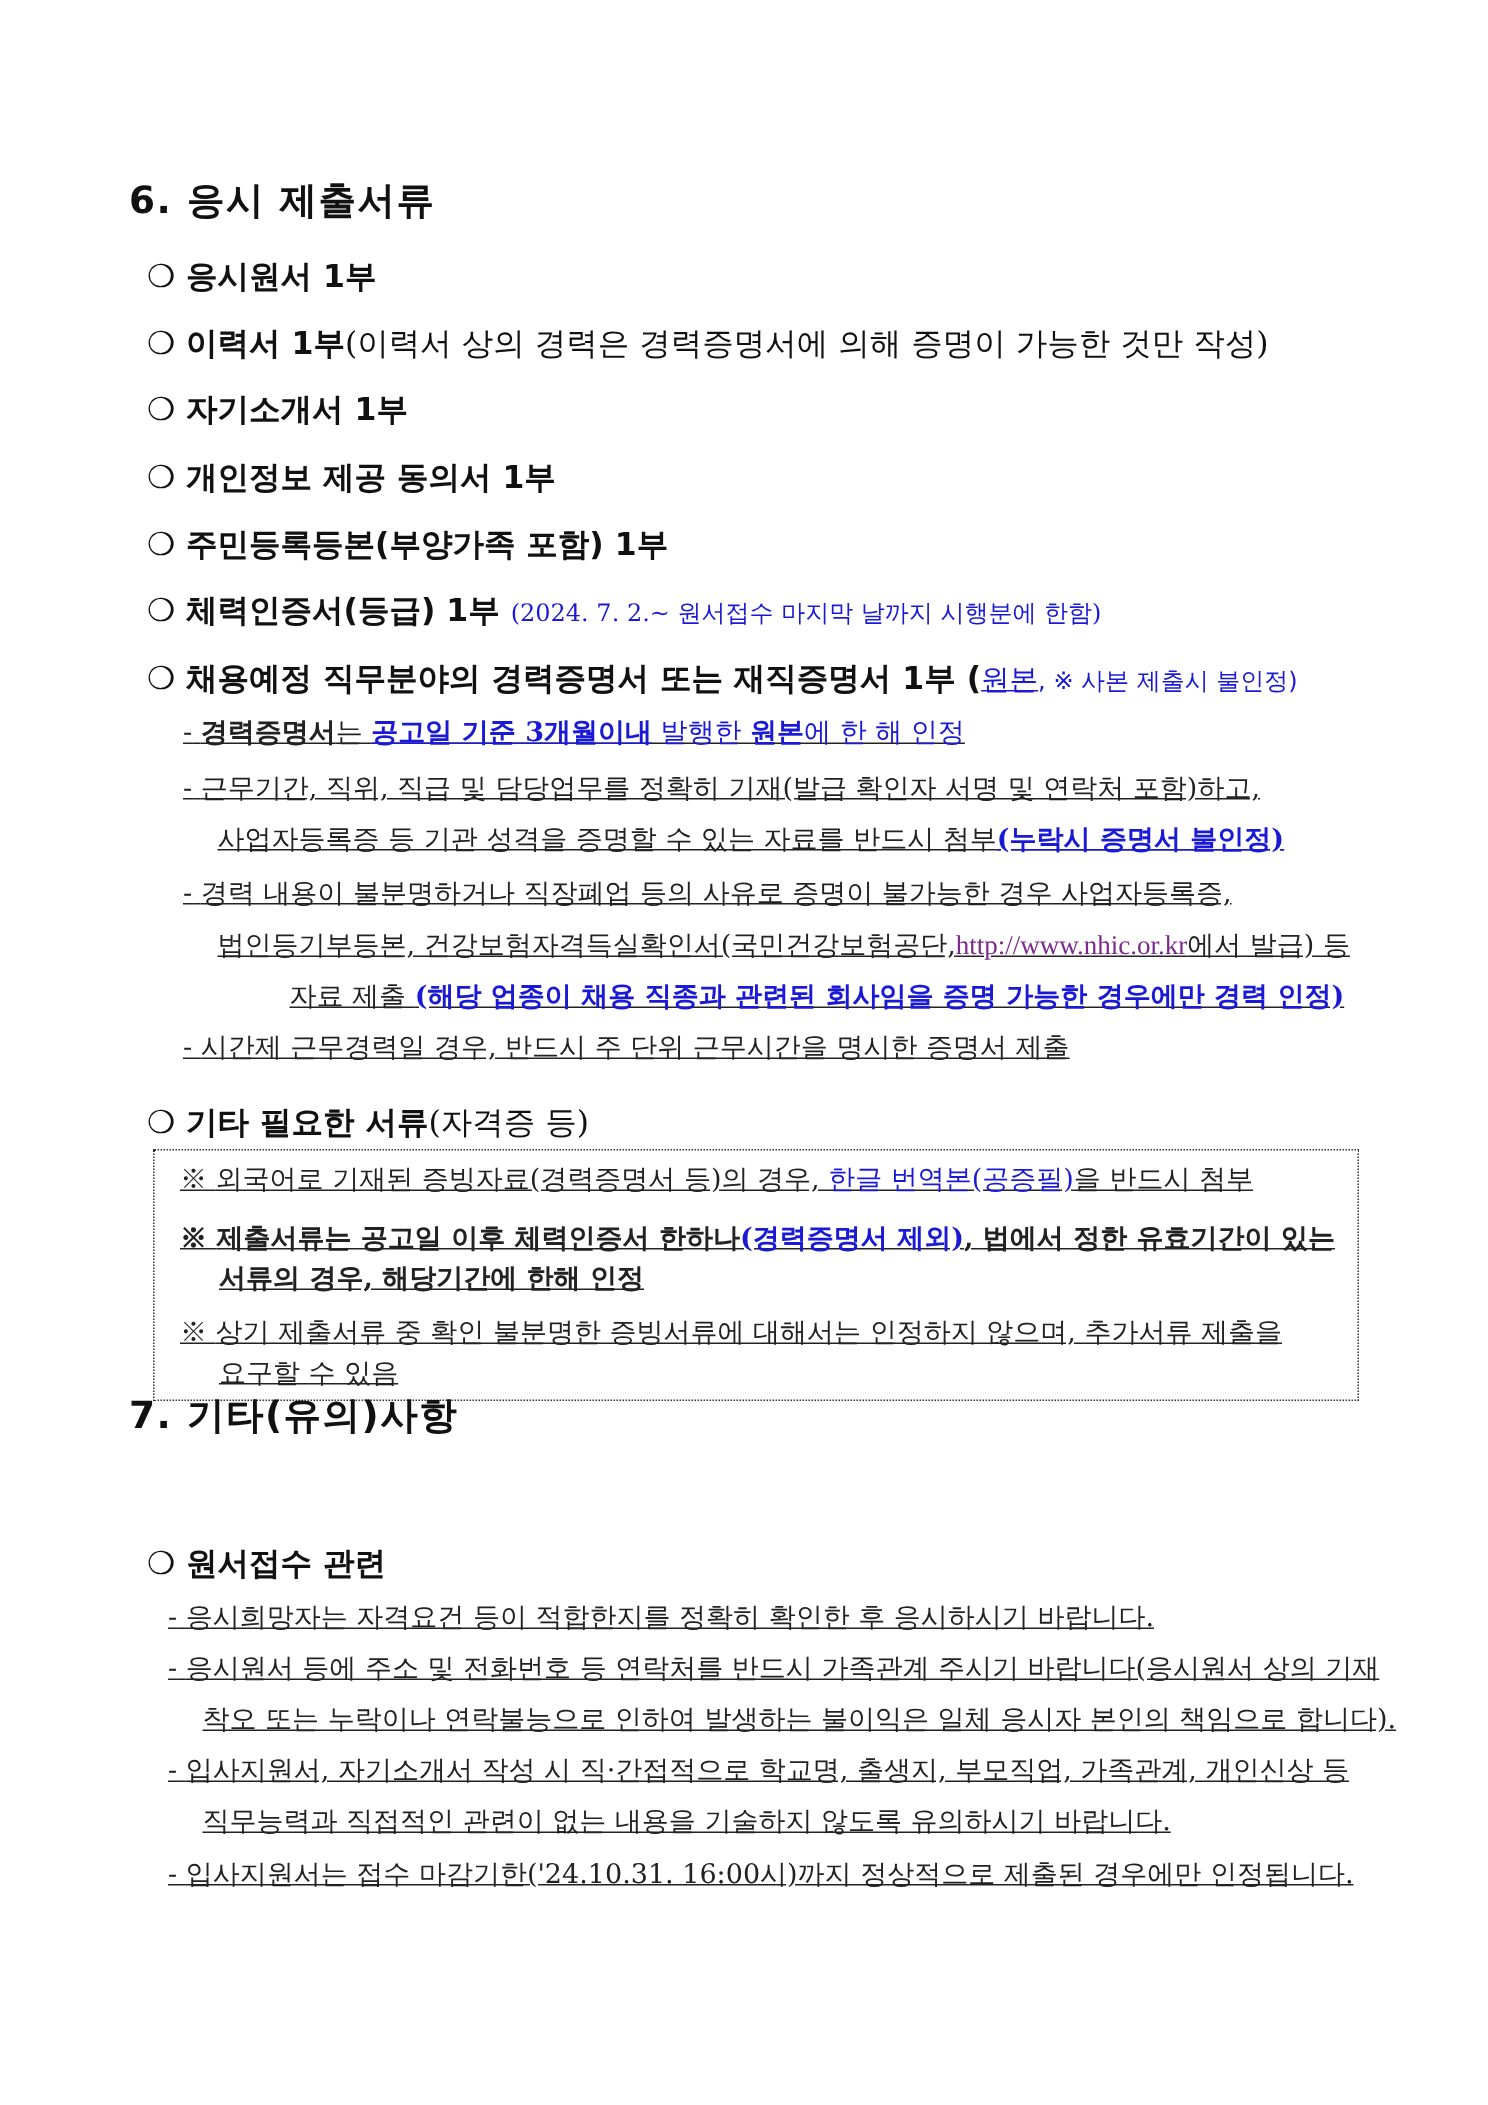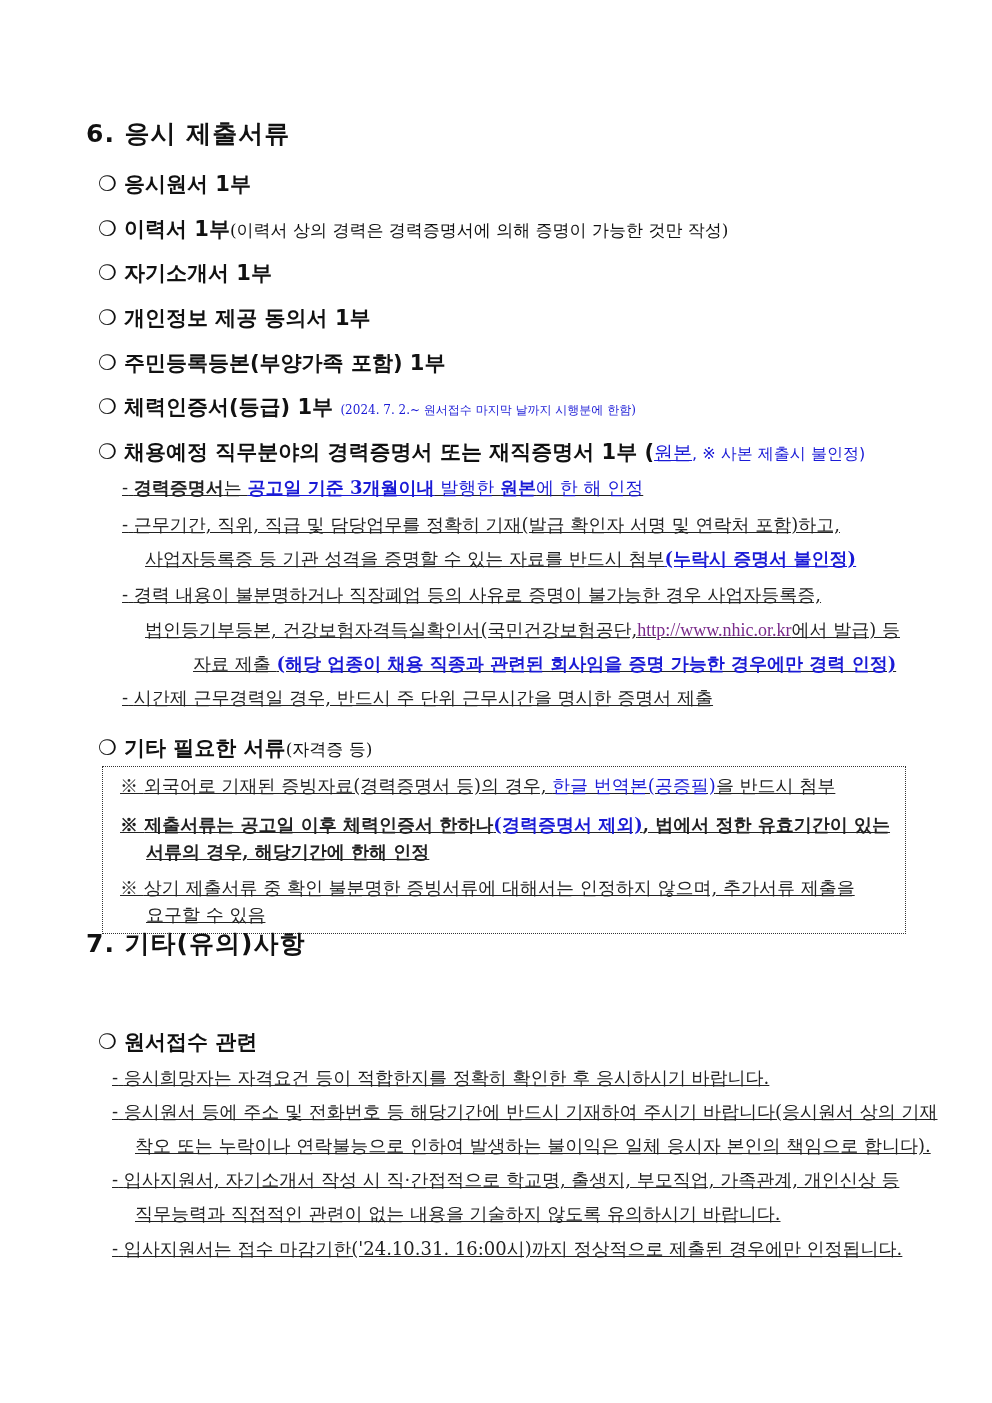--- a/index.html
+++ b/index.html
@@ -10,21 +10,21 @@
     .page { position: absolute; left: 0; top: 0; width: 992px; height: 1403px; }
     .h1 {
       position: absolute; left: 86px; font-size: 25px; font-weight: bold;
       letter-spacing: 1px; white-space: nowrap;
     }
     .item {
       position: absolute; left: 98px; font-size: 21px; white-space: nowrap;
       font-weight: bold; font-family: "DejaVu Sans", sans-serif;
     }
     .item .circ { display: inline-block; width: 26px; font-weight: normal; }
-    .item .sub { font-weight: normal; font-family: "DejaVu Serif", serif; font-size: 17px; }
+    .item .sub { font-weight: normal; font-family: "DejaVu Serif", serif; font-size: 21px; }
     .blue { color: #1a1ad6; }
     .purple { color: #7a2a8a; }
     .u { text-decoration: underline; }
     .line {
       position: absolute; font-family: "DejaVu Serif", serif; font-size: 18px;
       white-space: nowrap; color: #222; text-decoration: underline;
     }
     .b { font-weight: bold; }
     .box {
       position: absolute; left: 102px; top: 766px; width: 802px; height: 166px;
@@ -53,21 +53,21 @@
   <div class="item" style="top:304px;">
     <span class="circ">❍</span><span>개인정보 제공 동의서 1부</span>
   </div>
 
   <div class="item" style="top:349px;">
     <span class="circ">❍</span><span>주민등록등본(부양가족 포함) 1부</span>
   </div>
 
   <div class="item" style="top:393px;">
     <span class="circ">❍</span><span>체력인증서(등급) 1부</span>
-    <span class="sub blue b" style="font-size:12px;">(2024. 7. 2.~ 원서접수 마지막 날까지 시행분에 한함)</span>
+    <span class="sub blue b" style="font-size:16px;">(2024. 7. 2.~ 원서접수 마지막 날까지 시행분에 한함)</span>
   </div>
 
   <div class="item" style="top:438px;">
     <span class="circ">❍</span><span>채용예정 직무분야의 경력증명서 또는 재직증명서 1부 (</span><span class="blue u" style="font-weight:normal;font-family:'DejaVu Serif',serif;font-size:19px;">원본</span><span class="blue" style="font-weight:normal;font-size:16px;">, ※ 사본 제출시 불인정)</span>
   </div>
 
   <div class="line" style="left:122px; top:476px;">
     <span>-</span>
     <span class="b">경력증명서</span><span>는 </span><span class="blue b u">공고일 기준 3개월이내</span><span class="blue"> 발행한 </span><span class="blue b">원본</span><span class="blue">에 한 해 인정</span>
   </div>
@@ -129,21 +129,21 @@
     <span class="circ">❍</span><span>원서접수 관련</span>
   </div>
 
   <div class="line" style="left:112px; top:1066px;">
     <span>-</span>
     <span>응시희망자는 자격요건 등이 적합한지를 정확히 확인한 후 응시하시기 바랍니다.</span>
   </div>
 
   <div class="line" style="left:112px; top:1100px;">
     <span>-</span>
-    <span>응시원서 등에 주소 및 전화번호 등 해당기간에 반드시 기재하여 주시기 바랍니다(응시원서 상의 기재</span>
+    <span>응시원서 등에 주소 및 전화번호 등 연락처를 반드시 가족관계 주시기 바랍니다(응시원서 상의 기재</span>
   </div>
   <div class="line" style="left:135px; top:1134px;">
     <span>착오 또는 누락이나 연락불능으로 인하여 발생하는 불이익은 일체 응시자 본인의 책임으로 합니다).</span>
   </div>
 
   <div class="line" style="left:135px; top:1202px;">
     <span>직무능력과 직접적인 관련이 없는 내용을 기술하지 않도록 유의하시기 바랍니다.</span>
   </div>
   <div class="line" style="left:112px; top:1168px;">
     <span>-</span>

